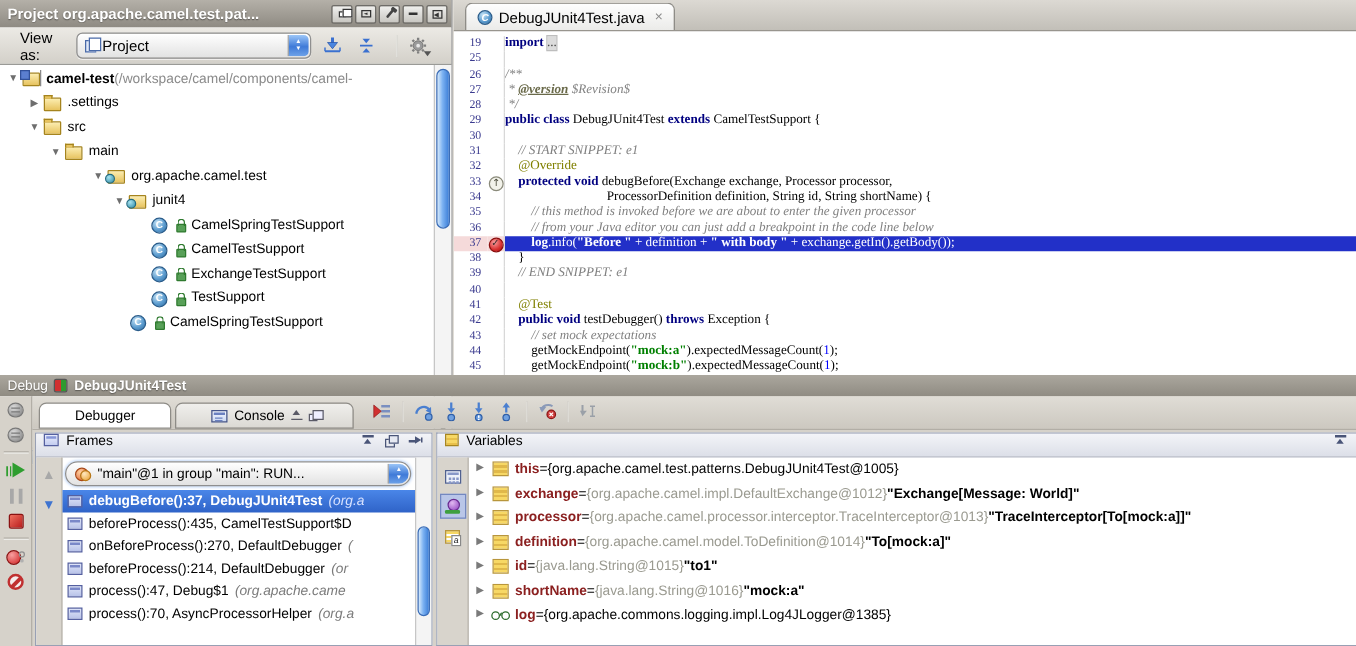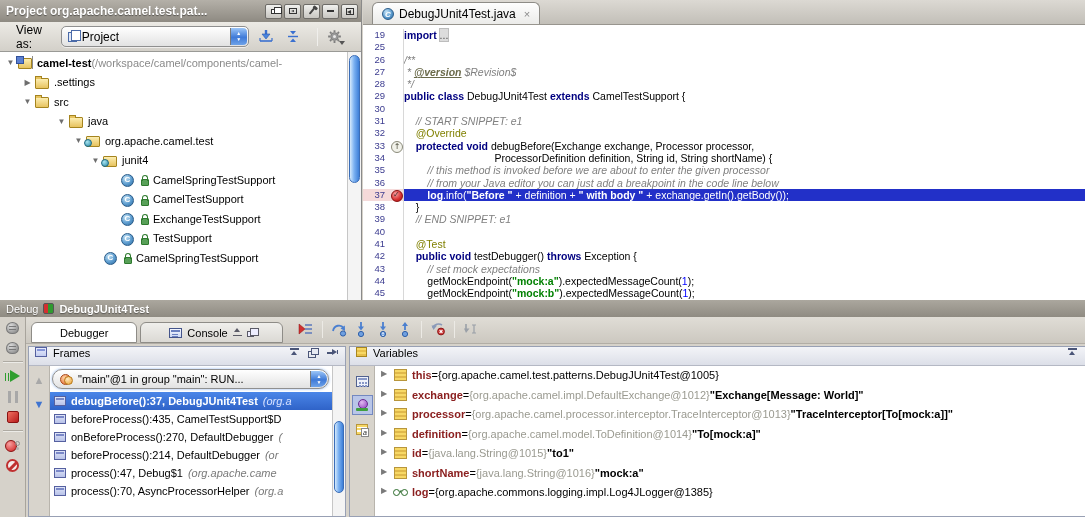--- a/index.html
+++ b/index.html
@@ -86,21 +86,21 @@
   .editor{position:absolute;left:363px;top:0;right:0;height:300px;display:flex;flex-direction:column;background:#fff;}
   .tabbar{height:25px;flex:0 0 25px;background:linear-gradient(#dcd9d3,#c2bfb8);border-bottom:1px solid #98958e;
           display:flex;align-items:flex-end;padding-left:9px;}
   .etab{height:22px;background:linear-gradient(#fefefe,#ebebe9);border:1px solid #8e8c87;border-bottom:none;
         border-radius:6px 6px 0 0;display:flex;align-items:center;gap:5px;padding:0 9px;font-size:12px;}
   .class-ic{width:12px;height:12px;border-radius:50%;background:radial-gradient(circle at 35% 30%,#c6e4f6,#5c9ccf 55%,#2f6b9f);
         border:1px solid #2a5c8a;color:#fff;font-size:8px;line-height:11px;text-align:center;font-weight:bold;}
   .class-ic::before{content:"C";}
   .eclose{color:#8a8a8a;font-size:11px;margin-left:3px;}
 
-  .code{flex:1;overflow:hidden;padding-top:4px;font-family:Liberation Sans, sans-serif;font-size:10.5px;}
+  .code{flex:1;overflow:hidden;padding-top:4px;font-family:Liberation Serif, serif;font-size:10.5px;}
   .cline{display:flex;height:12.3px;line-height:12.3px;}
   .lnum{flex:0 0 27px;text-align:right;padding-right:5px;color:#3b3b8f;font-size:9.5px;}
   .gut{flex:0 0 14px;border-right:1px solid #d8d8d8;position:relative;}
   .gut.bp::before{content:"";position:absolute;left:1px;top:1px;width:10px;height:10px;border-radius:50%;
         background:radial-gradient(circle at 35% 30%,#f8a0a0,#d83030 60%,#a01212);border:1px solid #8a0e0e;}
   .gut.bp::after{content:"✓";position:absolute;left:3px;top:0.5px;font-size:8px;color:#3a2a2a;font-family:"DejaVu Sans",sans-serif;}
   .gut.ovr::before{content:"↑";position:absolute;left:1px;top:1px;width:10px;height:10px;border:1px solid #8a8a7a;border-radius:50%;
         background:#f2f2ea;color:#4a4a3a;font-size:8px;line-height:9px;text-align:center;font-family:"DejaVu Sans",sans-serif;}
   .ctext{flex:1;white-space:pre;}
   .cline.exec .ctext{background:#2230c8;color:#fff;}
@@ -315,25 +315,25 @@
     <span class="tlabel">.settings</span>
     <span class="tsuffix"></span>
   </div>
           <div class="titem d1">
     <span class="tw open"></span>
     <span class="tico folder"></span>
     <span class="tlock"></span>
     <span class="tlabel">src</span>
     <span class="tsuffix"></span>
   </div>
-          <div class="titem d3">
+          <div class="titem d2">
     <span class="tw open"></span>
     <span class="tico folder"></span>
     <span class="tlock"></span>
-    <span class="tlabel">java</span>
+    <span class="tlabel">main</span>
     <span class="tsuffix"></span>
   </div>
           <div class="titem d4">
     <span class="tw open"></span>
     <span class="tico pkg"></span>
     <span class="tlock"></span>
     <span class="tlabel">org.apache.camel.test</span>
     <span class="tsuffix"></span>
   </div>
           <div class="titem d5">

